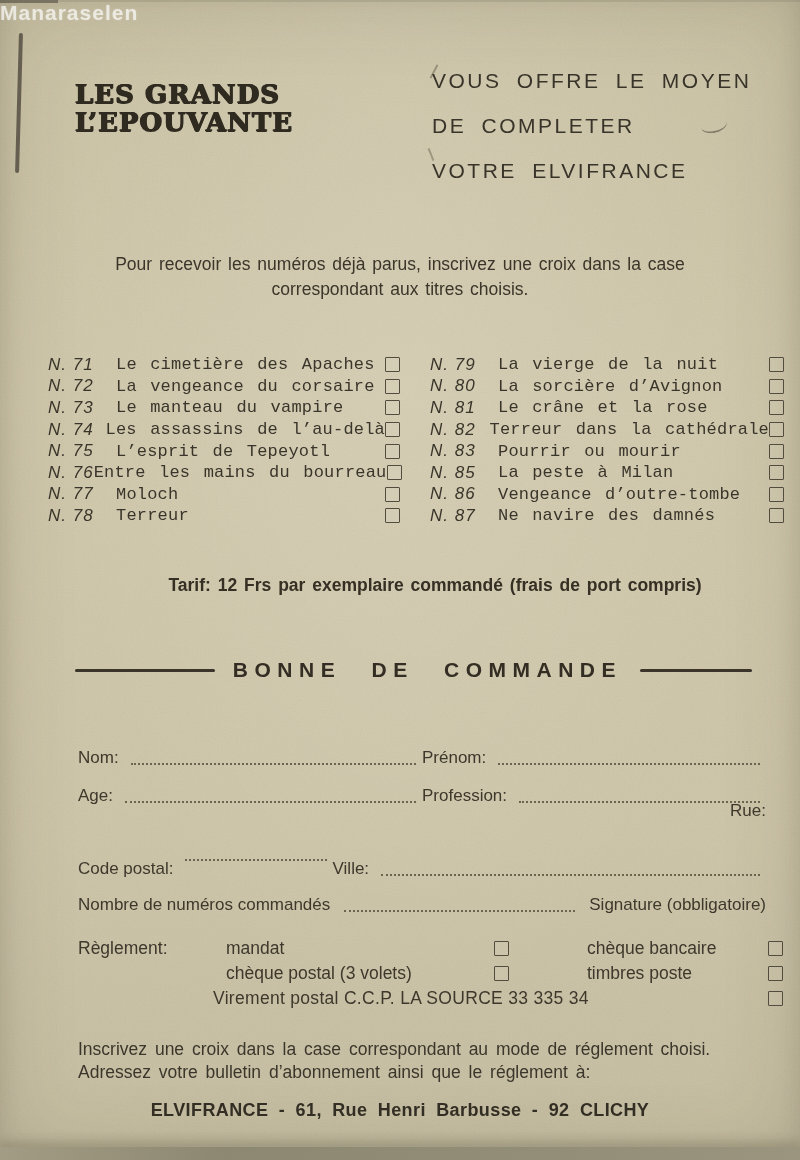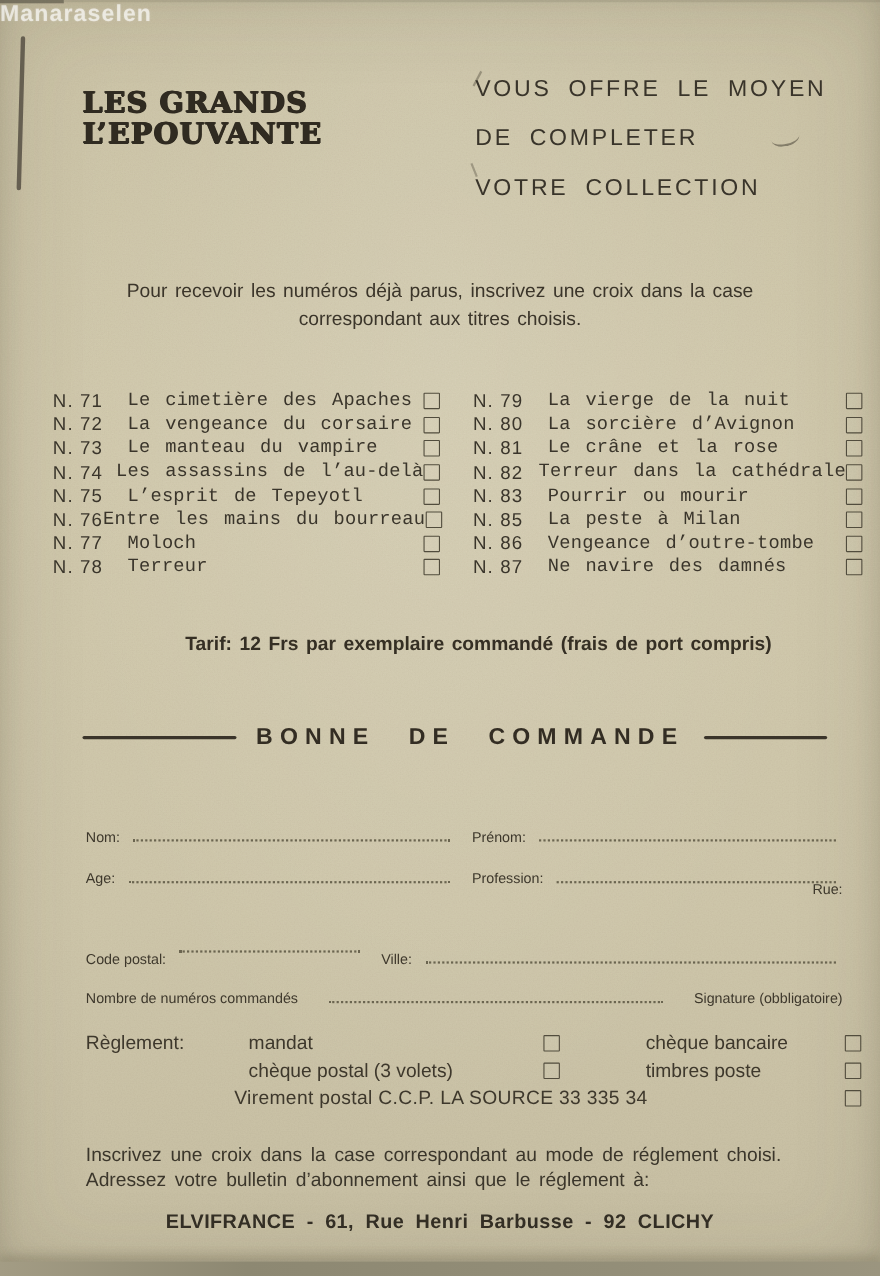--- a/index.html
+++ b/index.html
@@ -39,35 +39,35 @@
 
   .intro{position:absolute;left:0;right:0;top:252px;text-align:center;
     font-size:17.5px;line-height:25px;word-spacing:2px;color:#3b352a;}
 
   
   .issues{position:absolute;top:354px;left:0;right:0;height:176px;font-size:17px;color:#3a352b;}
   .icol{position:absolute;top:0;display:flex;flex-direction:column;}
   .icol.left{left:48px;width:352px;}
   .icol.right{left:430px;width:354px;}
   .issue-row{display:flex;align-items:center;height:21.6px;}
-  .inum{width:68px;letter-spacing:1px;white-space:pre;}
+  .inum{width:68px;letter-spacing:1px;white-space:pre;font-style:italic;}
   .ititle{flex:1;word-spacing:3px;letter-spacing:0.2px;white-space:nowrap;font-family:Liberation Mono, monospace;}
   .cb{width:13px;height:13px;border:1.6px solid #514c3d;border-radius:1px;flex:none;background:rgba(255,255,252,0.05);}
 
   .tariff{position:absolute;left:70px;right:0;top:575px;text-align:center;
     font-weight:bold;font-size:17.5px;word-spacing:2px;color:#352f24;}
 
   .order-title{position:absolute;left:75px;right:20px;top:658px;display:flex;align-items:center;color:#332d23;justify-content:center;}
   .rule{height:3px;background:#3a342a;border-radius:2px;}
   .rule.l{flex:1;margin-right:18px;}
   .rule.r{width:112px;margin-left:18px;margin-right:28px;}
   .order-title h2{margin:0;font-size:21px;font-weight:bold;letter-spacing:6.5px;word-spacing:18px;white-space:nowrap;}
 
   
-  .frow{position:absolute;left:78px;right:34px;display:flex;align-items:flex-end;font-size:13px;color:#3e382c;height:20px;gap:14px;}
+  .frow{position:absolute;left:78px;right:34px;display:flex;align-items:flex-end;font-size:17px;color:#3e382c;height:20px;}
   .frow .lab{white-space:nowrap;}
   .half{display:flex;flex:1;align-items:flex-end;}
   .half-sm{display:flex;flex:0 0 37%;align-items:flex-start;}
   .half-lg{display:flex;flex:1;align-items:flex-end;}
   .dots{flex:1;border-bottom:2px dotted #6b6550;margin:0 6px 3px 12px;height:0;}
   .r-nom{top:748px;} .r-age{top:786px;} .r-rue{top:801px;flex-direction:column;} .r-code{top:859px;} .r-nombre{top:895px;}
   .dots-mid{flex:1;border-bottom:2px dotted #6b6550;margin:0 14px 3px 14px;height:0;}
 
   
   .payment{position:absolute;left:78px;right:17px;top:936px;font-size:17.5px;color:#3e382c;}
@@ -103,21 +103,21 @@
   <div class="mark-slash1"></div>
   <div class="mark-slash2"></div>
 
   <div class="brand">
     <div>LES GRANDS</div>
     <div>L’EPOUVANTE</div>
   </div>
   <div class="tagline">
     <div>VOUS OFFRE LE MOYEN</div>
     <div>DE COMPLETER</div>
-    <div>VOTRE COLLECTION</div>
+    <div>VOTRE ELVIFRANCE</div>
   </div>
 
   <div class="intro">
     <div>Pour recevoir les numéros déjà parus, inscrivez une croix dans la case</div>
     <div>correspondant aux titres choisis.</div>
   </div>
 
   <div class="issues">
     <div class="icol left">
 

